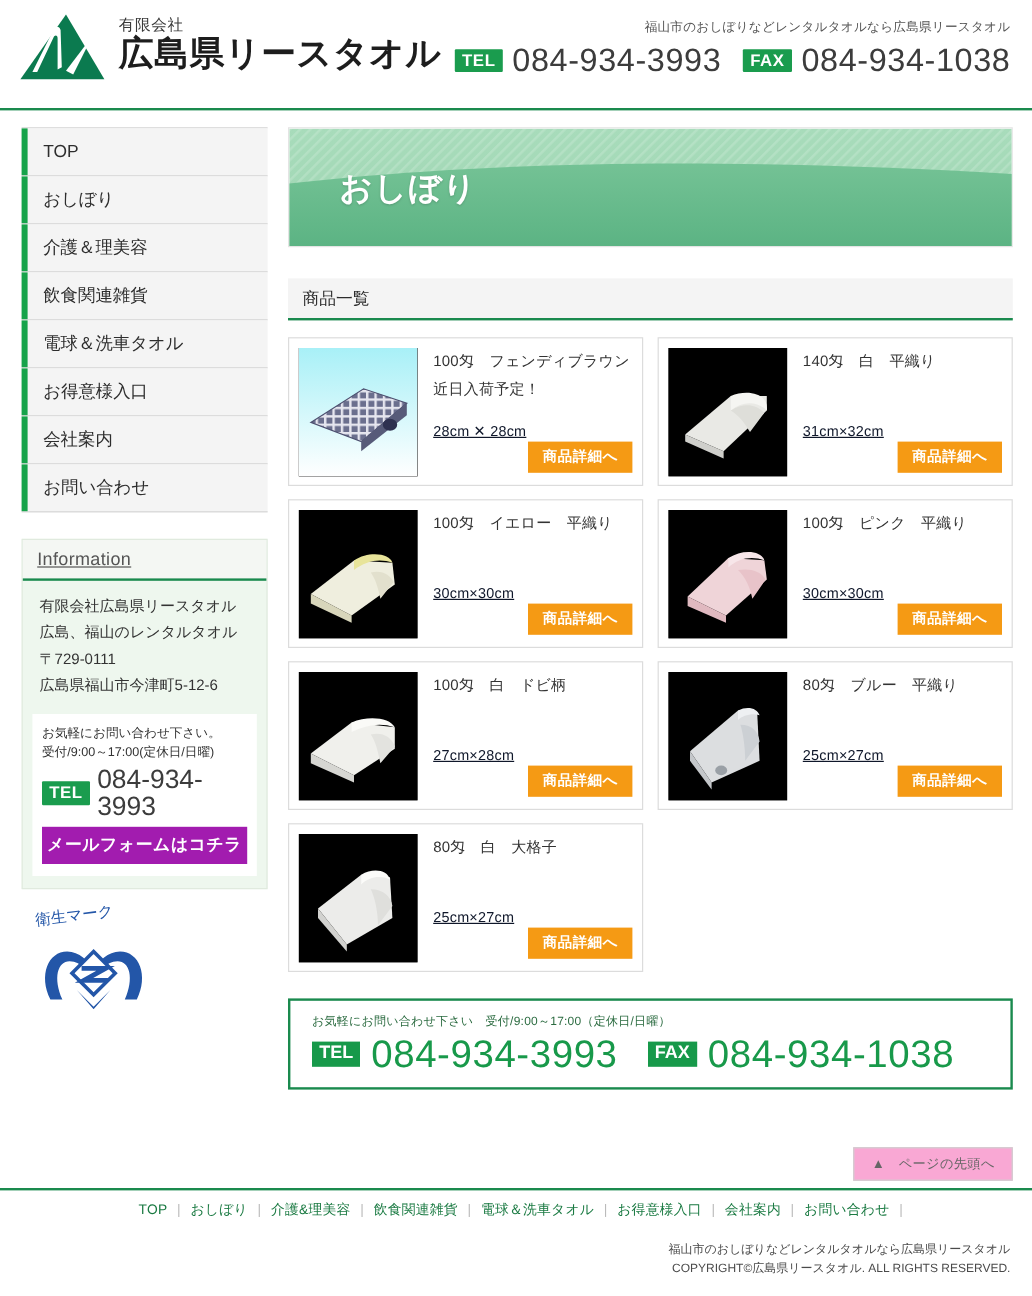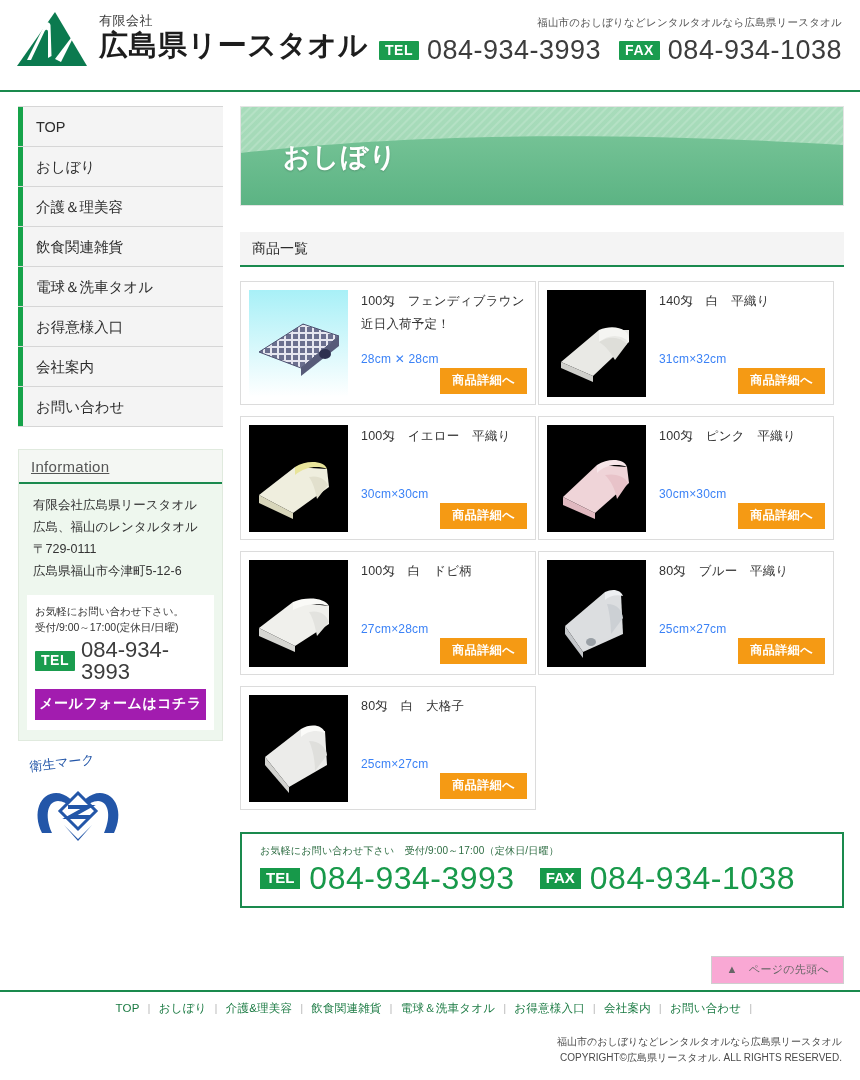--- a/index.html
+++ b/index.html
@@ -217,21 +217,21 @@
     padding: 8px 12px 7px;
     font-size: 14px;
     color: #2c2c2c;
   }
 
   
   .grid {
     margin-top: 14px;
     display: flex;
     flex-wrap: wrap;
-    gap: 11px 2px;
+    gap: 11px 12px;
   }
   .card {
     width: 296px;
     height: 124px;
     background: #fff;
     border: 1px solid #dcdcdc;
     padding: 8px;
     display: flex;
     position: relative;
     cursor: pointer;
@@ -252,22 +252,23 @@
   .card-title {
     font-size: 12.5px;
     color: #333;
     line-height: 1.85;
     letter-spacing: 0.2px;
   }
   .card-size {
     position: absolute;
     left: 13px; bottom: 30px;
     font-size: 12px;
-    color: #3b82f6;
+    color: #0f172a;
     letter-spacing: 0.2px;
+    text-decoration: underline;
   }
   .card-btn {
     position: absolute;
     right: 0; bottom: 2px;
     background: #f59a14;
     color: #fff;
     font-size: 12px;
     font-weight: bold;
     padding: 4px 12px 5px;
     text-decoration: none;

